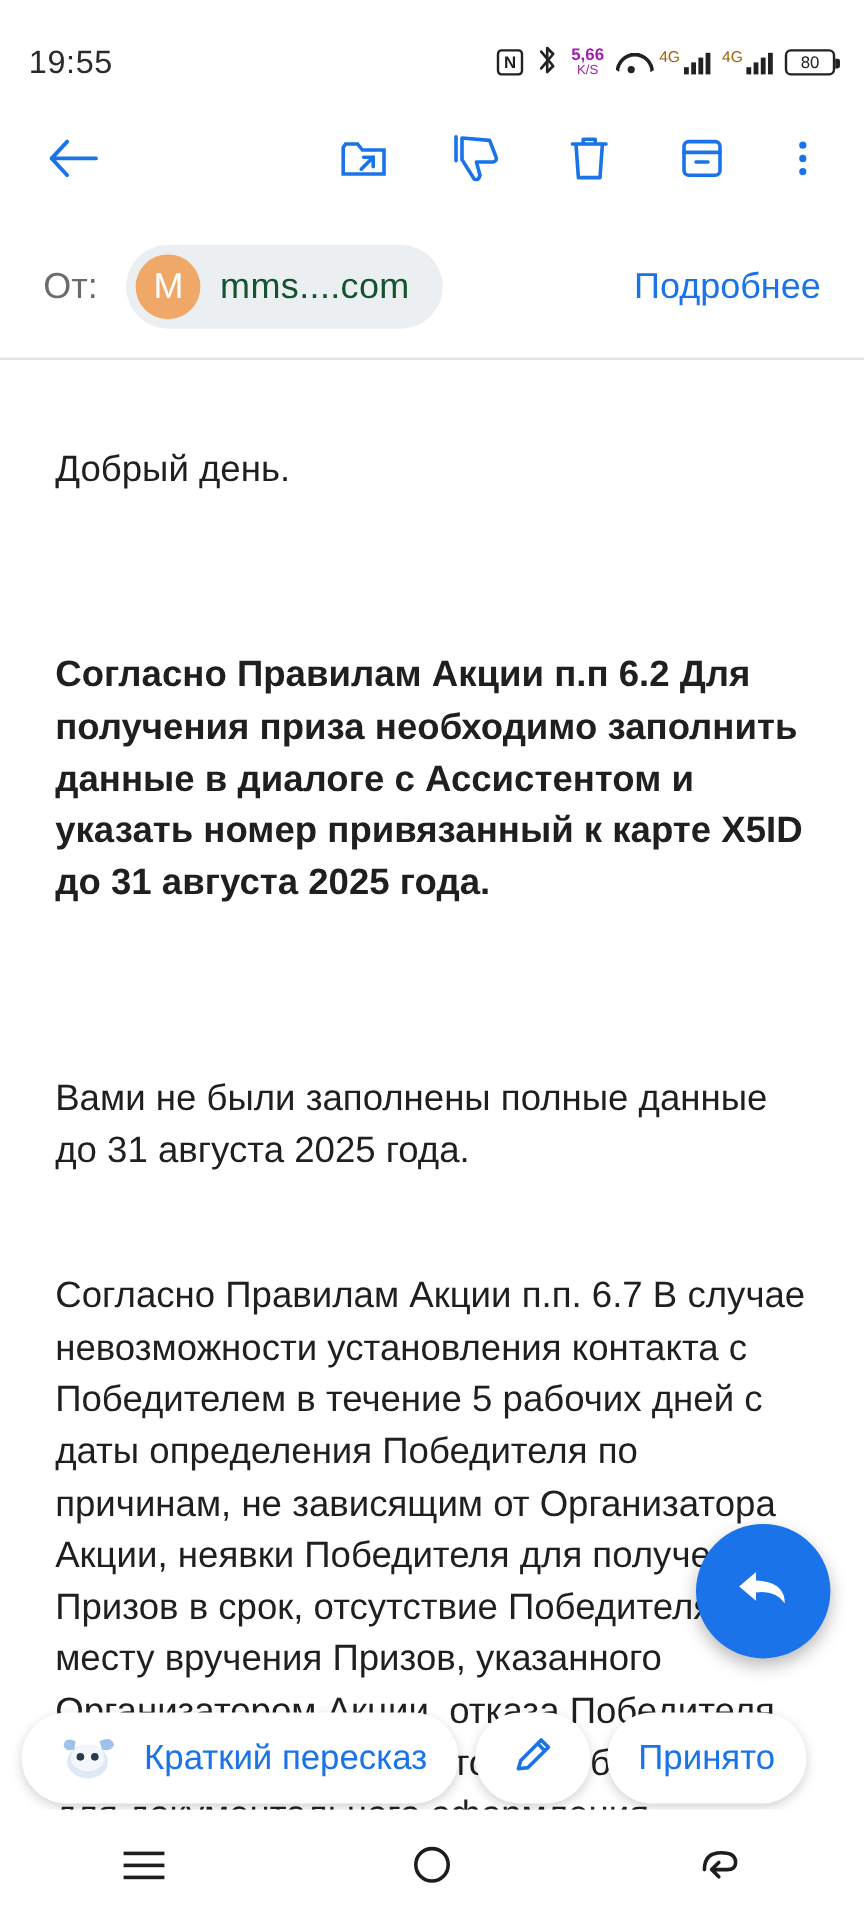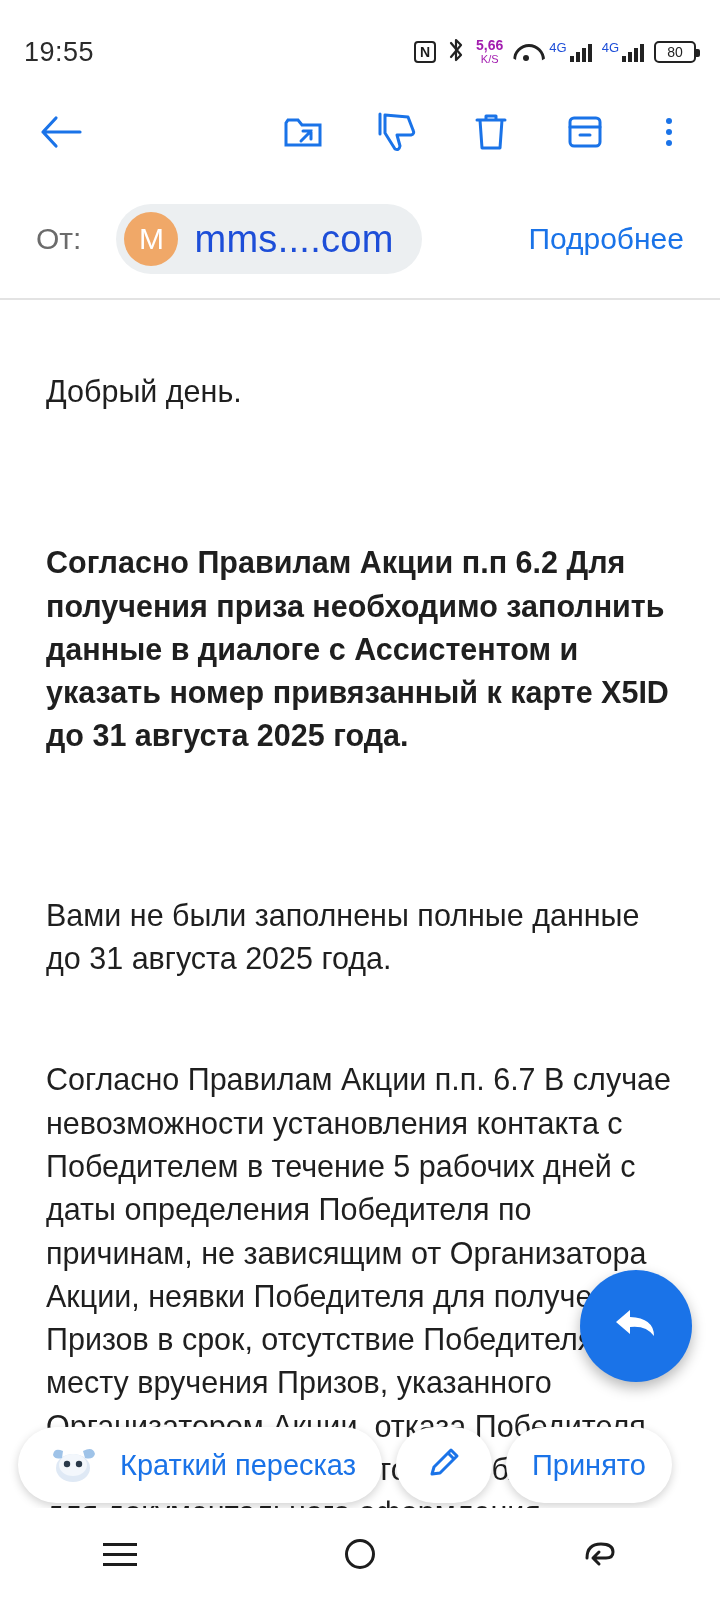--- a/index.html
+++ b/index.html
@@ -75,21 +75,21 @@
     align-items: flex-end;
     gap: 2px;
     height: 20px;
   }
   .sig i { width: 4px; background: #222; display: block; }
   .sig i:nth-child(1) { height: 6px; }
   .sig i:nth-child(2) { height: 10px; }
   .sig i:nth-child(3) { height: 14px; }
   .sig i:nth-child(4) { height: 18px; }
   .sig-group { display: flex; align-items: flex-start; gap: 3px; }
-  .sig-label { font-size: 13px; color: #1d4ed8; line-height: 12px; }
+  .sig-label { font-size: 13px; color: #a16207; line-height: 12px; }
   .battery {
     width: 42px; height: 22px;
     border: 2.5px solid #222;
     border-radius: 5px;
     position: relative;
     display: flex;
     align-items: center;
     justify-content: center;
   }
   .battery::after {
@@ -136,21 +136,21 @@
     background: #1a73e8;
     display: block;
   }
 
   
   .sender-row {
     height: 118px;
     display: flex;
     align-items: center;
     padding: 0 36px;
-    gap: 35px;
+    gap: 24px;
   }
   .from-label {
     font-size: 30px;
     color: #6b6b6b;
   }
   .sender-chip {
     display: flex;
     align-items: center;
     background: #eceff1;
     border-radius: 40px;
@@ -162,22 +162,22 @@
     border-radius: 50%;
     background: #f0a868;
     color: #ffffff;
     font-size: 30px;
     display: flex;
     align-items: center;
     justify-content: center;
     font-weight: 500;
   }
   .sender-addr {
-    font-size: 38px;
-    color: #1d4ed8;
+    font-size: 30px;
+    color: #14532d;
     letter-spacing: 0.3px;
   }
   .details-link {
     margin-left: auto;
     font-size: 30px;
     color: #1a73e8;
     cursor: pointer;
   }
   .divider {
     height: 2px;

